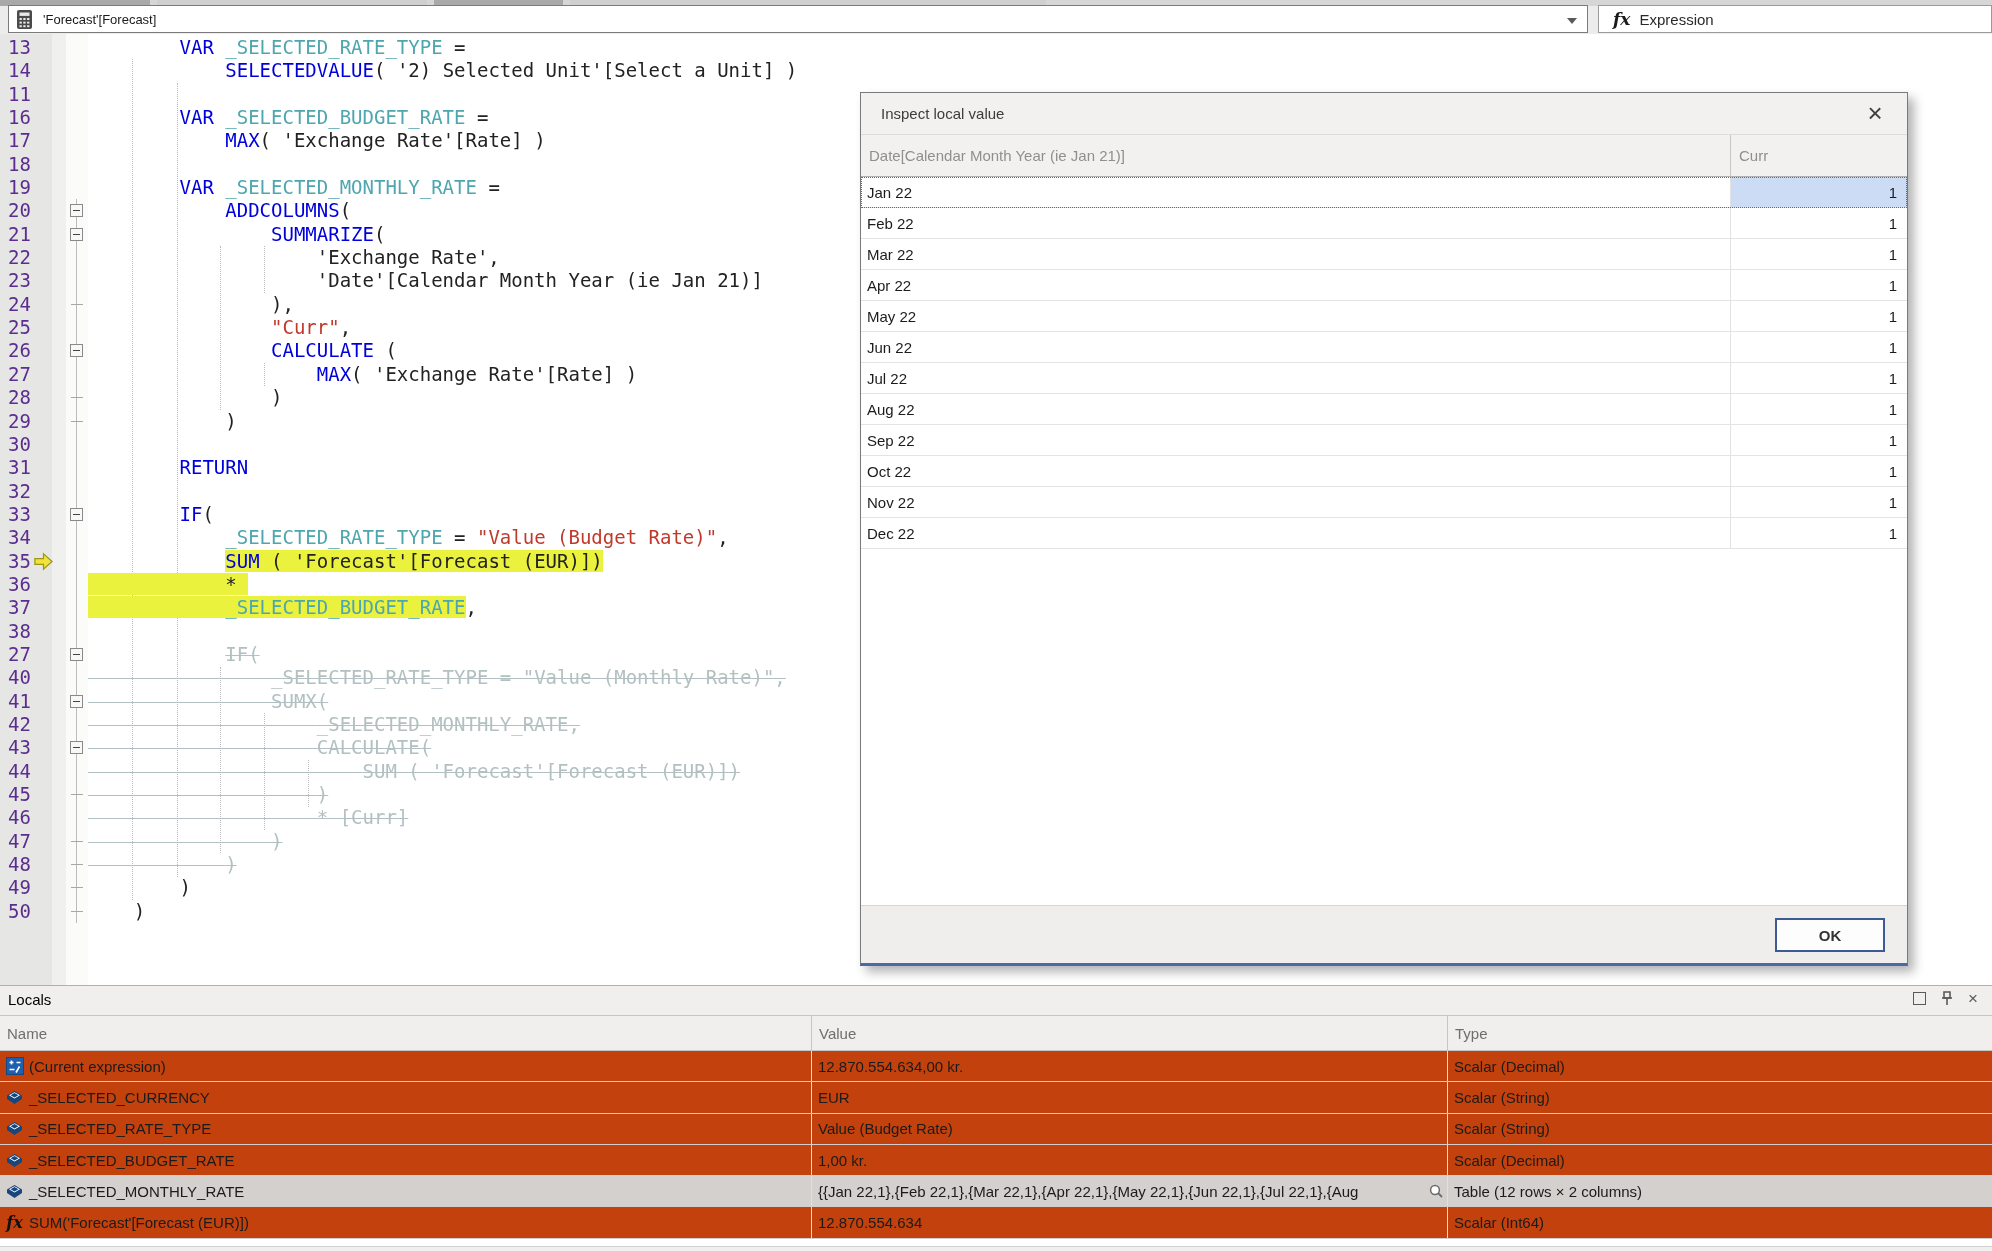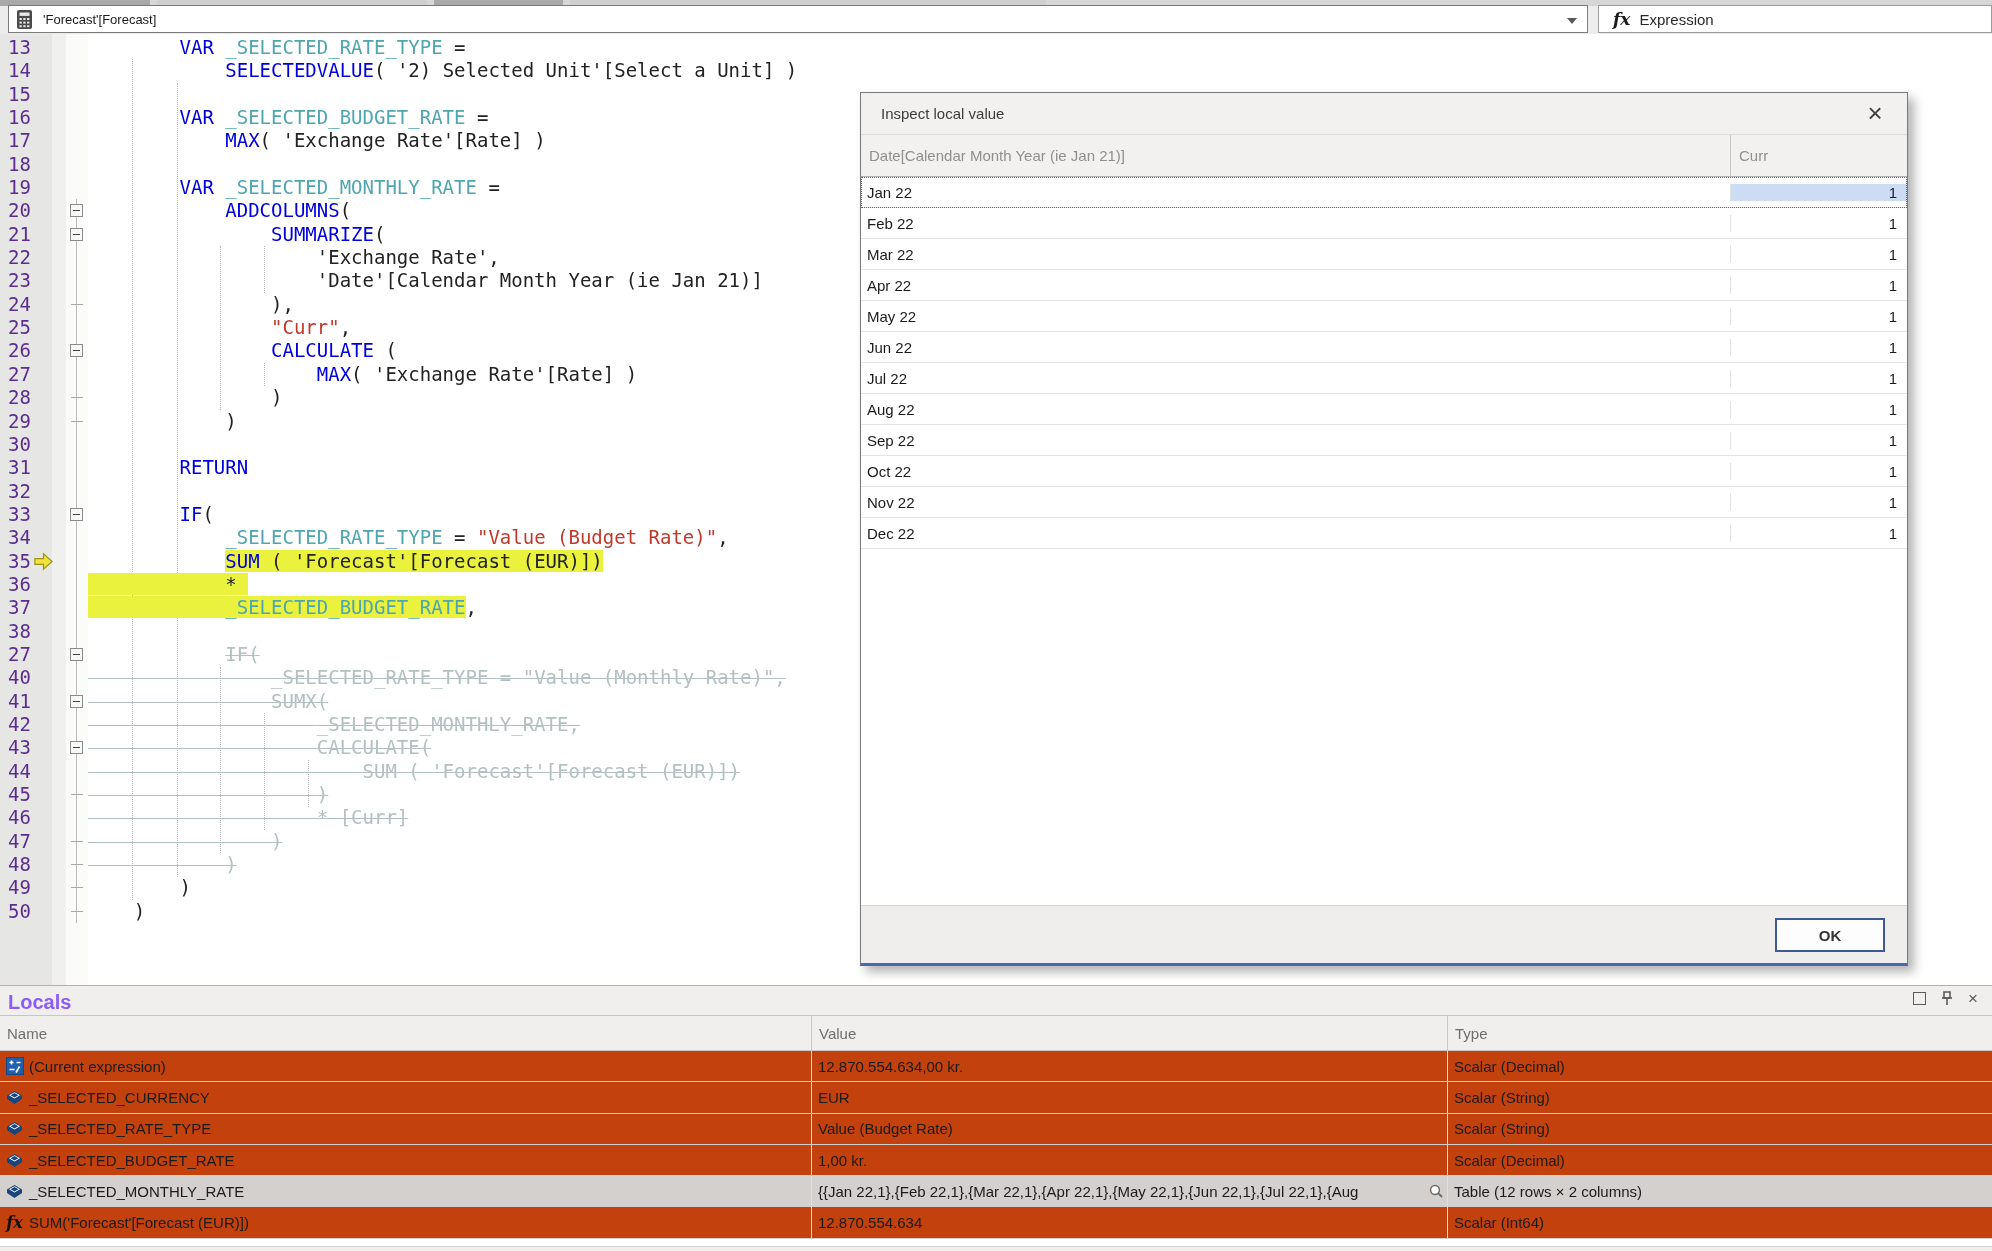--- a/index.html
+++ b/index.html
@@ -58,33 +58,33 @@
   .dlg-title { position:absolute; left:0; top:0; right:0; height:42px; background:#f2f1f0;
                border-bottom:1px solid #dcdcdc; display:flex; align-items:center; }
   .dlg-title .t { margin-left:20px; font-size:15px; color:#3c3c3c; }
   .dlg-close { position:absolute; right:16px; top:4px; width:32px; height:32px; font-size:26px;
                color:#404040; text-align:center; line-height:32px; cursor:default; }
   .dlg-header { position:absolute; left:0; top:42px; right:0; height:42px; background:#f2f1f0;
                 border-bottom:1px solid #b0b0b0; display:flex; font-size:15px; color:#8f8f8f; }
   .dlg-header .h1 { width:870px; border-right:1px solid #c6c6c6; display:flex; align-items:center; padding-left:8px; }
   .dlg-header .h2 { flex:1; display:flex; align-items:center; padding-left:8px; }
   .dlg-rows { position:absolute; left:0; top:84px; right:0; }
-  .dlg-row { height:31px; display:flex; border-bottom:1px solid #e4e4e4; font-size:15px; color:#1c1c1c; position:relative;align-items:center; }
+  .dlg-row { height:31px; display:flex; border-bottom:1px solid #e4e4e4; font-size:15px; color:#1c1c1c; position:relative; }
   .dlg-row .c1 { width:870px; border-right:1px solid #e2e2e2; display:flex; align-items:center; padding-left:6px; }
   .dlg-row .c2 { flex:1; display:flex; align-items:center; justify-content:flex-end; padding-right:10px; }
   .dlg-row.focus { outline:1px dotted #6a6a6a; outline-offset:-1px; }
   .dlg-row.focus .c2 { background:#cddcf5; }
   .dlg-footer { position:absolute; left:0; right:0; bottom:0; height:58px; background:#efeeed; border-top:1px solid #d5d5d5;font-weight:bold; }
   .ok-btn { position:absolute; right:22px; top:12px; width:110px; height:34px; background:#fdfdfd;
             border:2px solid #3d5a96; font-size:15px; color:#333; display:flex; align-items:center; justify-content:center; }
 
   
   .locals { position:absolute; left:0; top:985px; width:1992px; height:266px; background:#f0efed; border-top:1px solid #b0b0b0; }
   .loc-title { position:absolute; left:0; top:0; width:100%; height:29px; }
-  .loc-title .t { position:absolute; left:8px; top:5px; font-size:20px; font-weight:700; color:#8b5cf6; }
+  .loc-title .t { position:absolute; left:8px; top:5px; font-size:15px; font-weight:400; color:#000000; }
   .loc-icons { position:absolute; right:14px; top:4px; display:flex; gap:14px; align-items:center; }
   .ic-restore { width:13px; height:13px; border:1.6px solid #5a5a5a; }
   .ic-close-s { font-size:17px; color:#5a5a5a; line-height:15px; }
   .loc-grid-header { position:absolute; left:0; top:29px; width:100%; height:36px; background:#f0efed;
                      border-top:1px solid #c6c6c6; border-bottom:1px solid #c6c6c6; display:flex;
                      font-size:15px; color:#6e6e6e; }
   .loc-grid-header .hc { display:flex; align-items:center; padding-left:7px; border-right:1px solid #c6c6c6; }
   .loc-grid-header .hc:last-child { border-right:none; }
   .hc.c-name { width:812px; } .hc.c-val { width:636px;text-align:right; } .hc.c-type { flex:1; }
   .loc-rows { position:absolute; left:0; top:65px; width:100%; background:#fff; }
@@ -155,21 +155,21 @@
         <div class="fold-cell"></div>
         <div class="code-text"><span>        </span><span class="kw">VAR </span><span class="vr">_SELECTED_RATE_TYPE</span><span class="pl"> =</span></div>
       </div>
       <div class="code-line">
         <div class="ln">14</div>
         <div class="margin-cell"></div>
         <div class="fold-cell"></div>
         <div class="code-text"><span>            </span><span class="kw">SELECTEDVALUE</span><span class="pl">( '2) Selected Unit'[Select a Unit] )</span></div>
       </div>
       <div class="code-line">
-        <div class="ln">15</div>
+        <div class="ln">11</div>
         <div class="margin-cell"></div>
         <div class="fold-cell"></div>
         <div class="code-text"><span></span></div>
       </div>
       <div class="code-line">
         <div class="ln">16</div>
         <div class="margin-cell"></div>
         <div class="fold-cell"></div>
         <div class="code-text"><span>        </span><span class="kw">VAR </span><span class="vr">_SELECTED_BUDGET_RATE</span><span class="pl"> =</span></div>
       </div>

